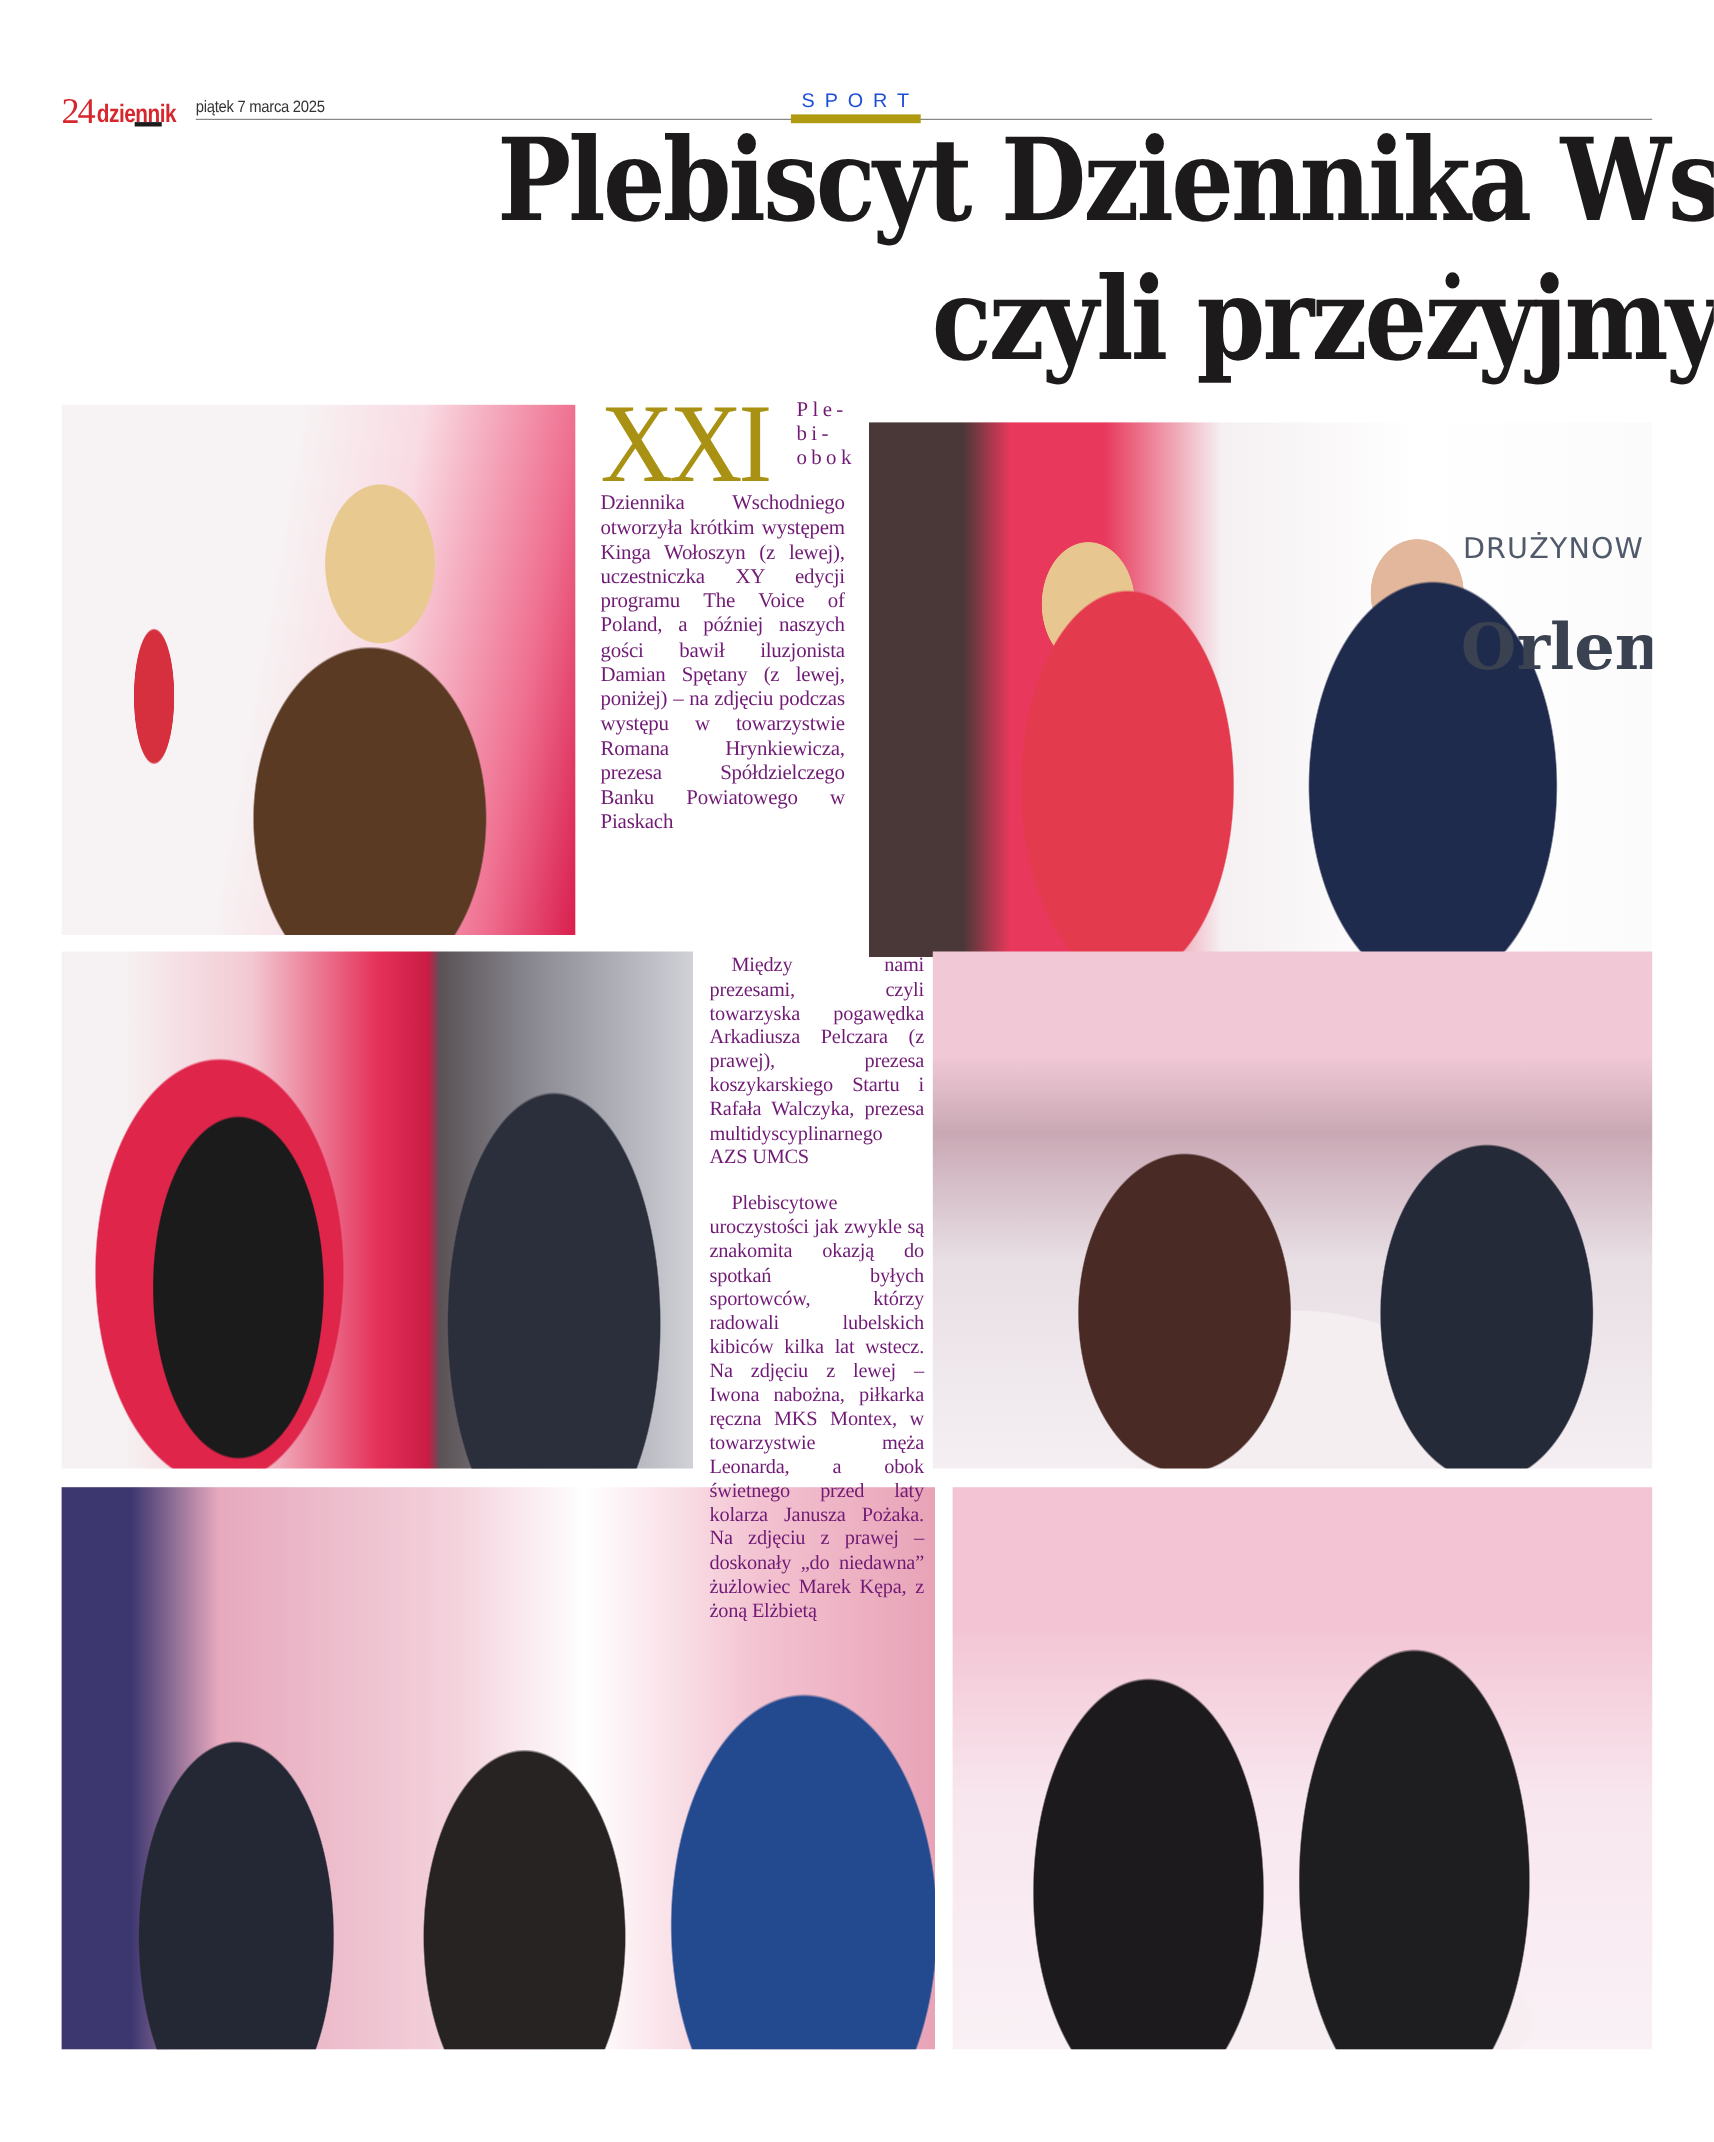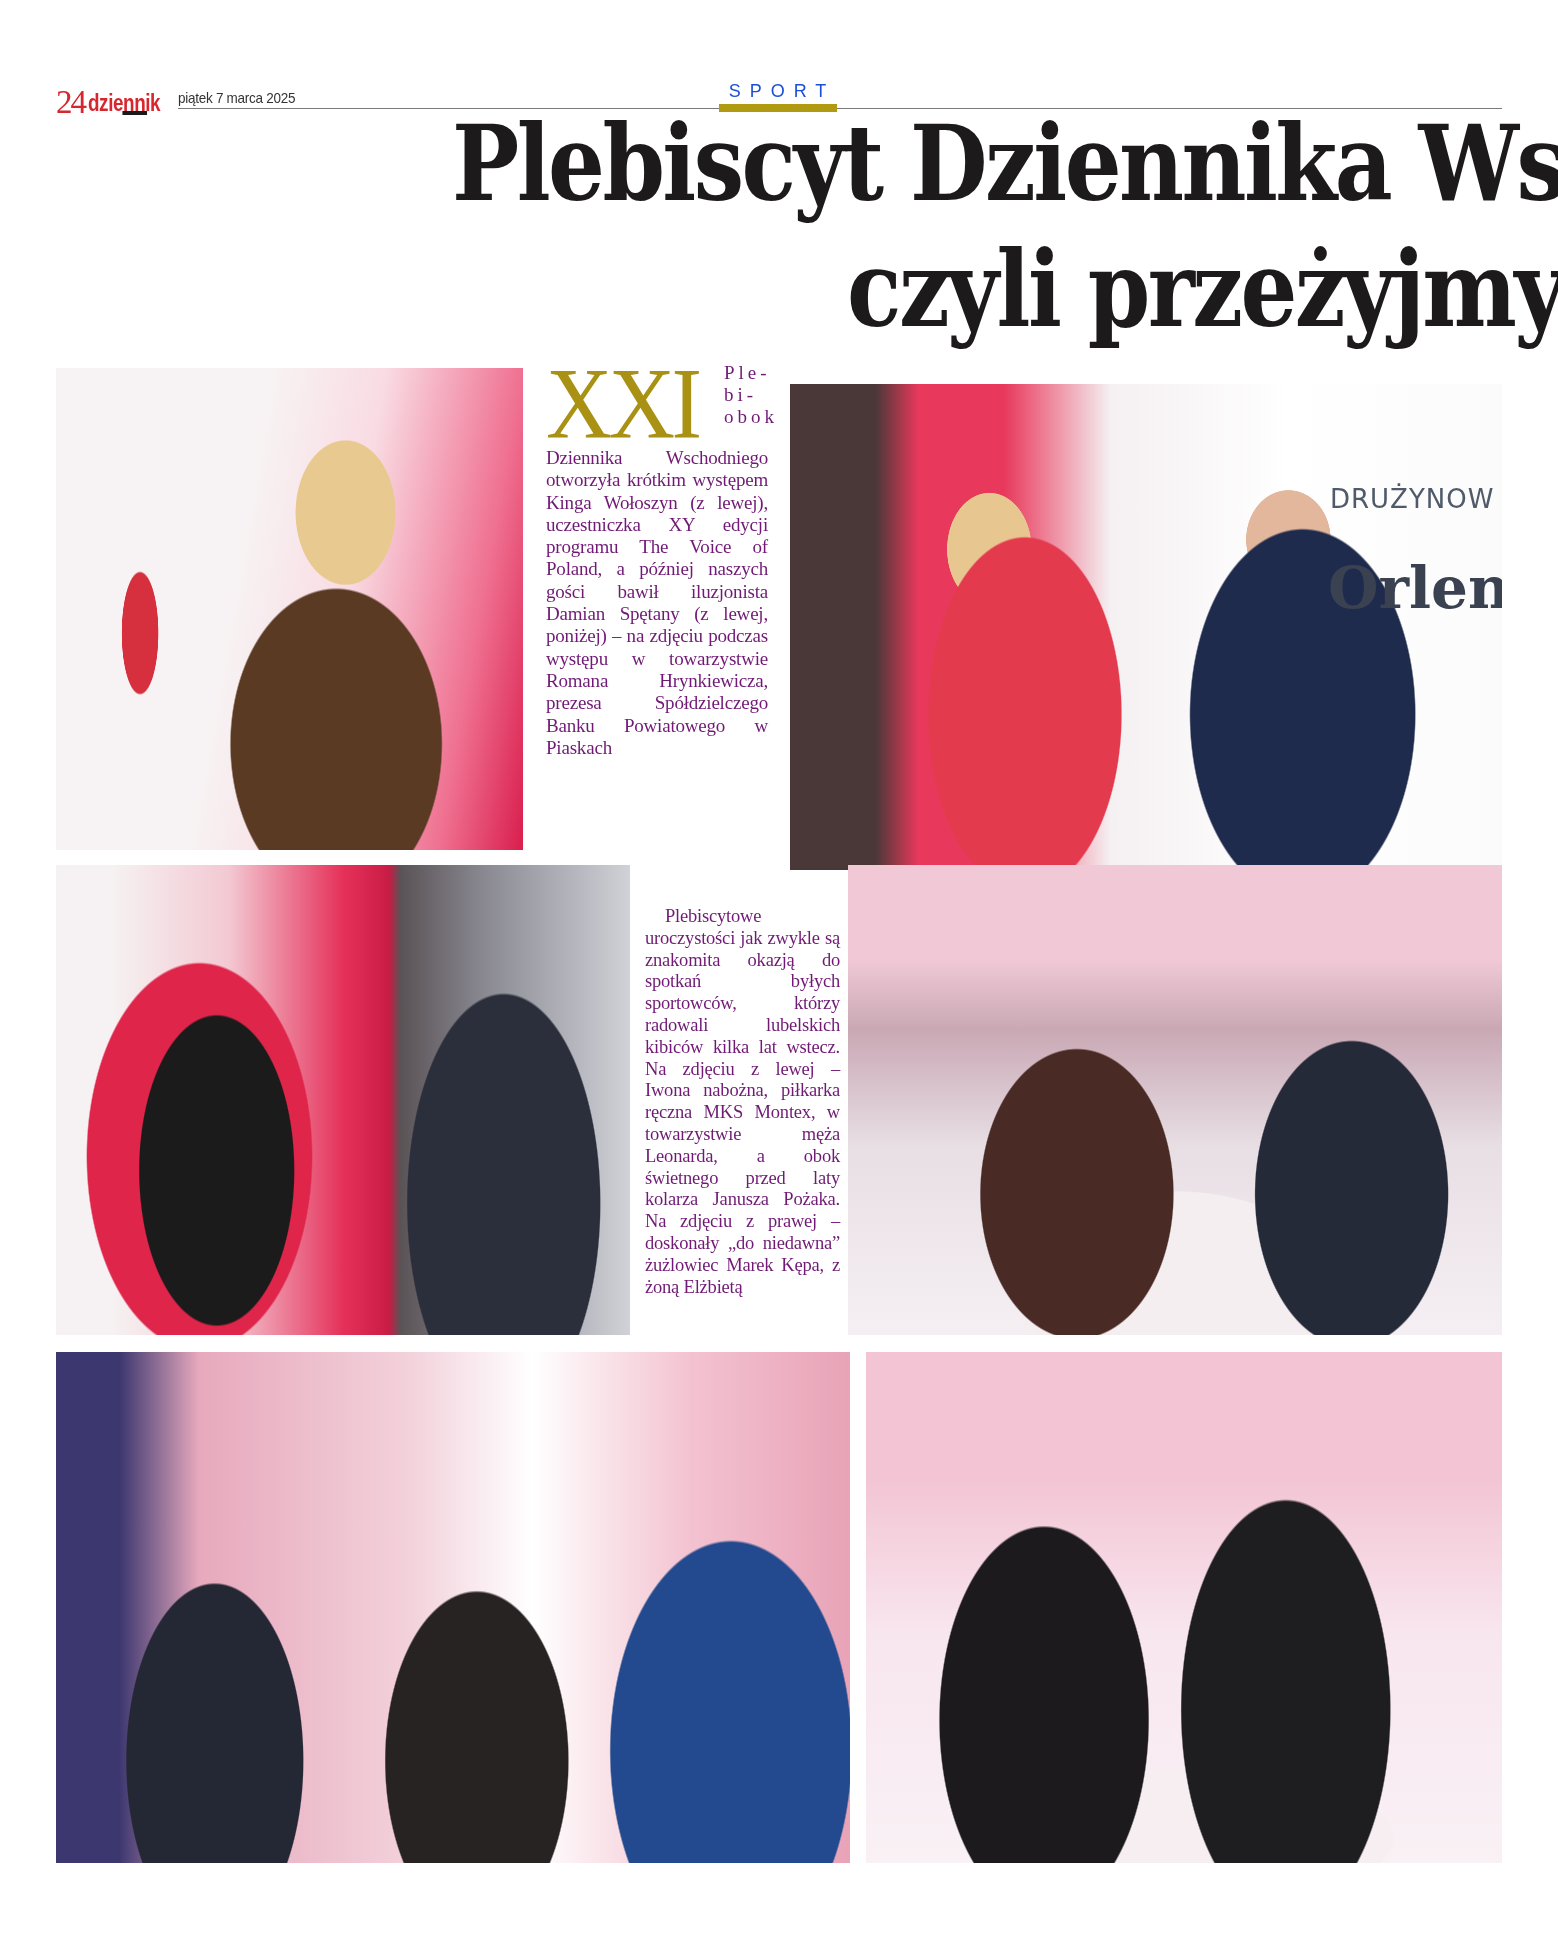--- a/index.html
+++ b/index.html
@@ -65,21 +65,21 @@
 
   
   .col { font-family:"Liberation Serif", serif; font-size:19px; line-height:22.3px; color:#701a75; text-align:justify; letter-spacing:-0.2px; }
   .col p { margin:0; }
   .col p.indent { text-indent:20px; }
   .col1 { left:546px; top:447px; width:222px; }
   .dropcap-wrap { left:546px; top:362px; width:222px; height:86px; }
   .dropcap { position:absolute; left:0; top:-6px; font-family:"Liberation Serif", serif; font-size:102px; line-height:96px; color:#a99114; letter-spacing:-4px; transform:scaleX(0.9); transform-origin:left top; }
   .dropcap-side { position:absolute; left:178px; top:0; width:44px; font-size:19px; line-height:22px; letter-spacing:4px; }
   .col2 { left:645px; top:868px; width:195px; font-size:18.5px; line-height:21.8px; }
-  .col2 p.gap { margin-top:38px; }
+  .col2 p.gap { margin-top:20px; }
 </style>
 </head>
 <body>
 
 <div class="abs logo">
   <span class="logo-num">24</span>
   <span class="logo-word"><span>dziennik</span><span class="sub"></span></span>
 </div>
 <div class="abs date">piątek 7 marca 2025</div>
 <div class="abs rule"></div>
@@ -105,14 +105,15 @@
     <div>Ple-</div>
     <div>bi-</div>
     <div>obok</div>
   </div>
 </div>
 <div class="abs col col1">
   <p>Dziennika Wschodniego otworzyła krótkim występem Kinga Wołoszyn (z lewej), uczestniczka XY edycji programu The Voice of Poland, a później naszych gości bawił iluzjonista Damian Spętany (z lewej, poniżej) – na zdjęciu podczas występu w towarzystwie Romana Hrynkiewicza, prezesa Spółdzielczego Banku Powiatowego w Piaskach</p>
 </div>
 
 <div class="abs col col2">
+  <p class="indent">Między nami prezesami, czyli towarzyska pogawędka Arkadiusza Pelczara (z prawej), prezesa koszykarskiego Startu i Rafała Walczyka, prezesa multidyscyplinarnego AZS UMCS</p>
   <p class="indent gap">Plebiscytowe uroczystości jak zwykle są znakomita okazją do spotkań byłych sportowców, którzy radowali lubelskich kibiców kilka lat wstecz. Na zdjęciu z lewej – Iwona nabożna, piłkarka ręczna MKS Montex, w towarzystwie męża Leonarda, a obok świetnego przed laty kolarza Janusza Pożaka. Na zdjęciu z prawej – doskonały „do niedawna” żużlowiec Marek Kępa, z żoną Elżbietą</p>
 </div>
 
 </body></html>

